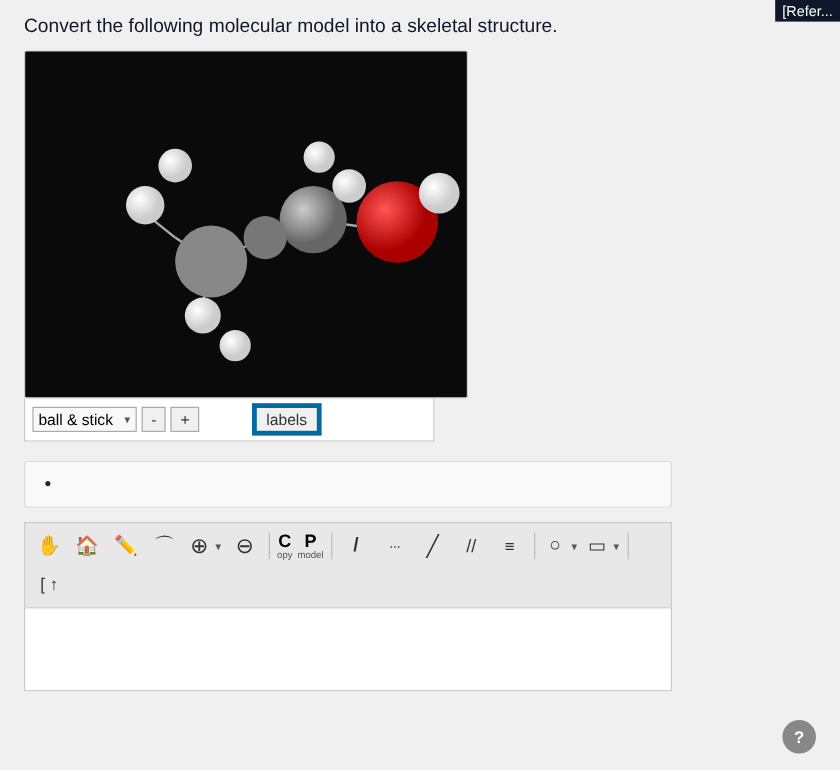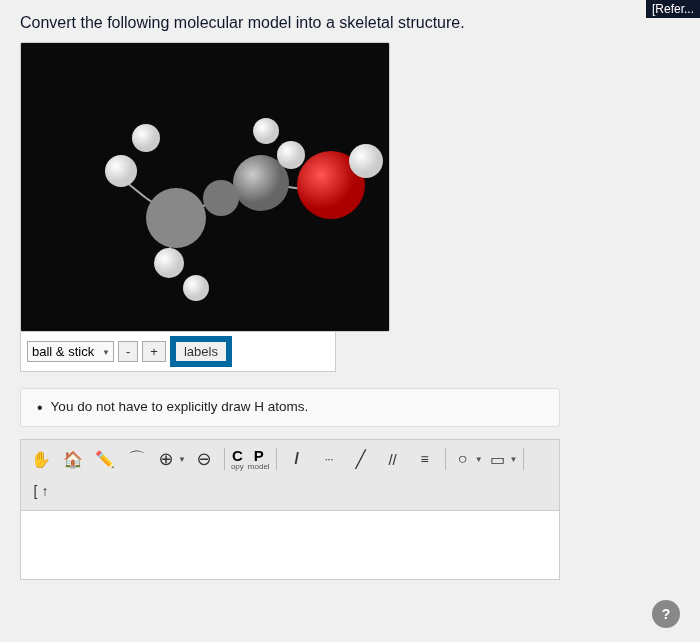--- a/index.html
+++ b/index.html
@@ -49,21 +49,21 @@
       height: 100%;
       position: relative;
     }
 
     .controls-bar {
       display: flex;
       align-items: center;
       border: 1px solid #ccc;
       border-top: none;
       background: #fff;
-      width: 316px;
+      width: 342px;
       padding: 4px 6px;
       gap: 4px;
     }
 
     .select-dropdown {
       font-size: 13px;
       border: 1px solid #aaa;
       background: #f9f9f9;
       padding: 2px 4px;
       cursor: pointer;
@@ -92,26 +92,27 @@
     .ctrl-btn {
       border: 1px solid #aaa;
       background: #f0f0f0;
       padding: 2px 7px;
       cursor: pointer;
       font-size: 13px;
       color: #333;
     }
 
     .labels-btn {
-      border: 6px solid #0369a1;
+      border: 4px solid #0369a1;
       background: #f0f0f0;
       padding: 2px 8px;
       cursor: pointer;
       font-size: 13px;
       color: #333;
+      margin-left: 40px;
     }
 
     .bullet-section {
       margin-top: 16px;
       background: #f9f9f9;
       border: 1px solid #ddd;
       border-radius: 3px;
       padding: 10px 16px;
       width: 540px;
     }
@@ -287,21 +288,20 @@
       </select>
     </div>
     <button class="ctrl-btn">-</button>
     <button class="ctrl-btn">+</button>
     <button class="labels-btn">labels</button>
   </div>
 
   <div class="bullet-section">
     <div class="bullet-item">
       <span class="bullet-dot">•</span>
-      <span>You do not have to explicitly draw H atoms.</span>
     </div>
   </div>
 
   <div class="toolbar-row">
 
     <div class="tool-icon">✋</div>
 
     <div class="tool-icon">🏠</div>
 
     <div class="tool-icon">✏️</div>

